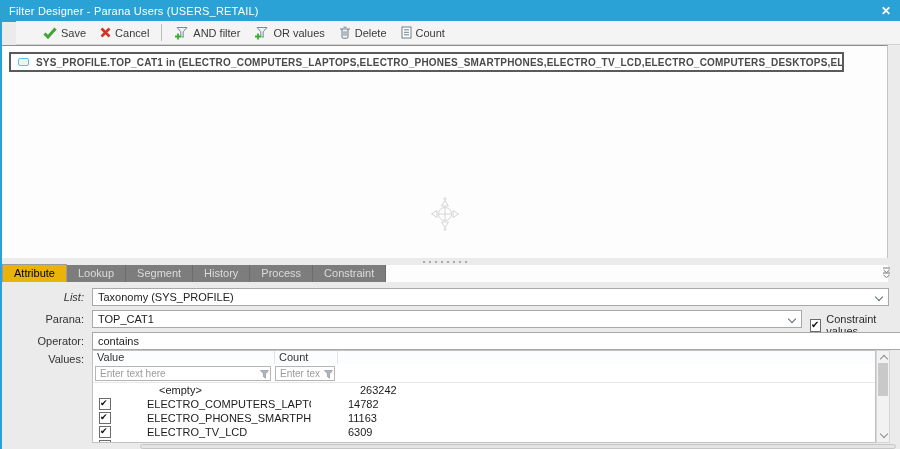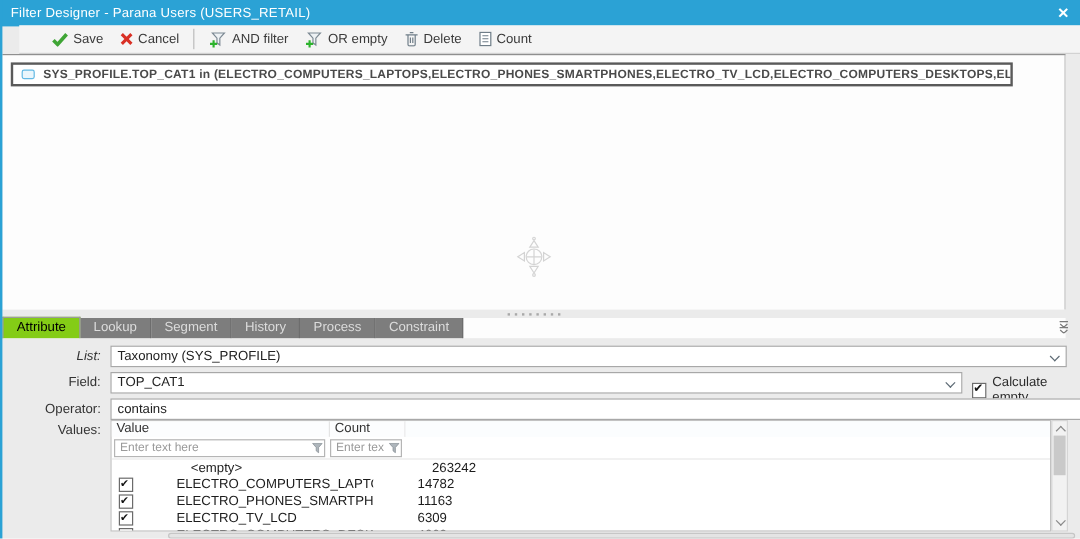--- a/index.html
+++ b/index.html
@@ -55,21 +55,21 @@
 
   
   .tabbar {
     position:absolute; left:2px; top:265px; width:886px; height:17px;
     background:#fdfdfd; display:flex; align-items:flex-end;
   }
   .tab {
     height:17px; line-height:17px; padding:0 11px; background:#7d7d7d; color:#dcdcdc;
     border-right:1px solid #6d6d6d; cursor:pointer; font-size:11px;
   }
-  .tab.active { background:#84cc16; color:#000; border:1px solid #9c9c9c; border-bottom:none; }
+  .tab.active { background:#eab308; color:#000; border:1px solid #9c9c9c; border-bottom:none; }
   .collapse-btn { position:absolute; right:8px; top:267px; cursor:pointer; }
 
   
   .form { position:absolute; left:2px; top:282px; width:896px; height:161px; background:#ebebeb; }
   .flabel { position:absolute; left:0; width:82px; text-align:right; color:#333; }
   .combo {
     position:absolute; height:18px; background:#fff; border:1px solid #a8a8a8; box-sizing:border-box;
     display:flex; align-items:center; padding:0 18px 0 5px; cursor:pointer; color:#222;
   }
   .combo .chev {
@@ -163,21 +163,21 @@
       </span>
       <span>AND filter</span>
     </div>
     <div class="tbtn">
       <span class="icon">
         <svg width="15" height="14" viewBox="0 0 15 14">
             <path d="M3 1.5 h10 l-3.8 4.3 v5.7 l-2.4 -1.8 v-3.9 z" fill="#edf1f4" stroke="#7d8a94"></path>
             <path d="M1 10.5 h6 M4 7.5 v6" stroke="#2db32d" stroke-width="1.8"></path>
           </svg>
       </span>
-      <span>OR empty</span>
+      <span>OR values</span>
     </div>
     <div class="tbtn">
       <span class="icon">
         <svg width="12" height="13" viewBox="0 0 12 13">
             <path d="M1 3 h10 M4.5 1.2 h3 M3 3 v8 a1.2 1.2 0 0 0 1.2 1.2 h3.6 A1.2 1.2 0 0 0 9 11 V3 M5 5.2 v4.6 M7 5.2 v4.6" stroke="#6f7d88" fill="none"></path>
           </svg>
       </span>
       <span>Delete</span>
     </div>
     <div class="tbtn">
@@ -233,28 +233,28 @@
   </div>
 
   <div class="form">
 
     <div class="flabel" style="top:9px;font-style:italic;">List:</div>
     <div class="combo" style="left:90px; top:6px;  width:797px;">
       <span>Taxonomy (SYS_PROFILE)</span>
       <span class="chev"></span>
     </div>
 
-    <div class="flabel" style="top:31px;">Field:</div>
+    <div class="flabel" style="top:31px;">Parana:</div>
     <div class="combo" style="left:90px; top:28px; width:710px;">
       <span>TOP_CAT1</span>
       <span class="chev"></span>
     </div>
     <div class="calc-wrap" style="top:31px;">
       <span class="cbx checked"></span>
-      <span>Calculate empty</span>
+      <span>Constraint values</span>
     </div>
 
     <div class="flabel" style="top:53px;">Operator:</div>
     <div class="combo" style="left:90px; top:50px; width:830px;">
       <span>contains</span>
       <span class="chev"></span>
     </div>
 
     <div class="flabel" style="top:71px;">Values:</div>
 

